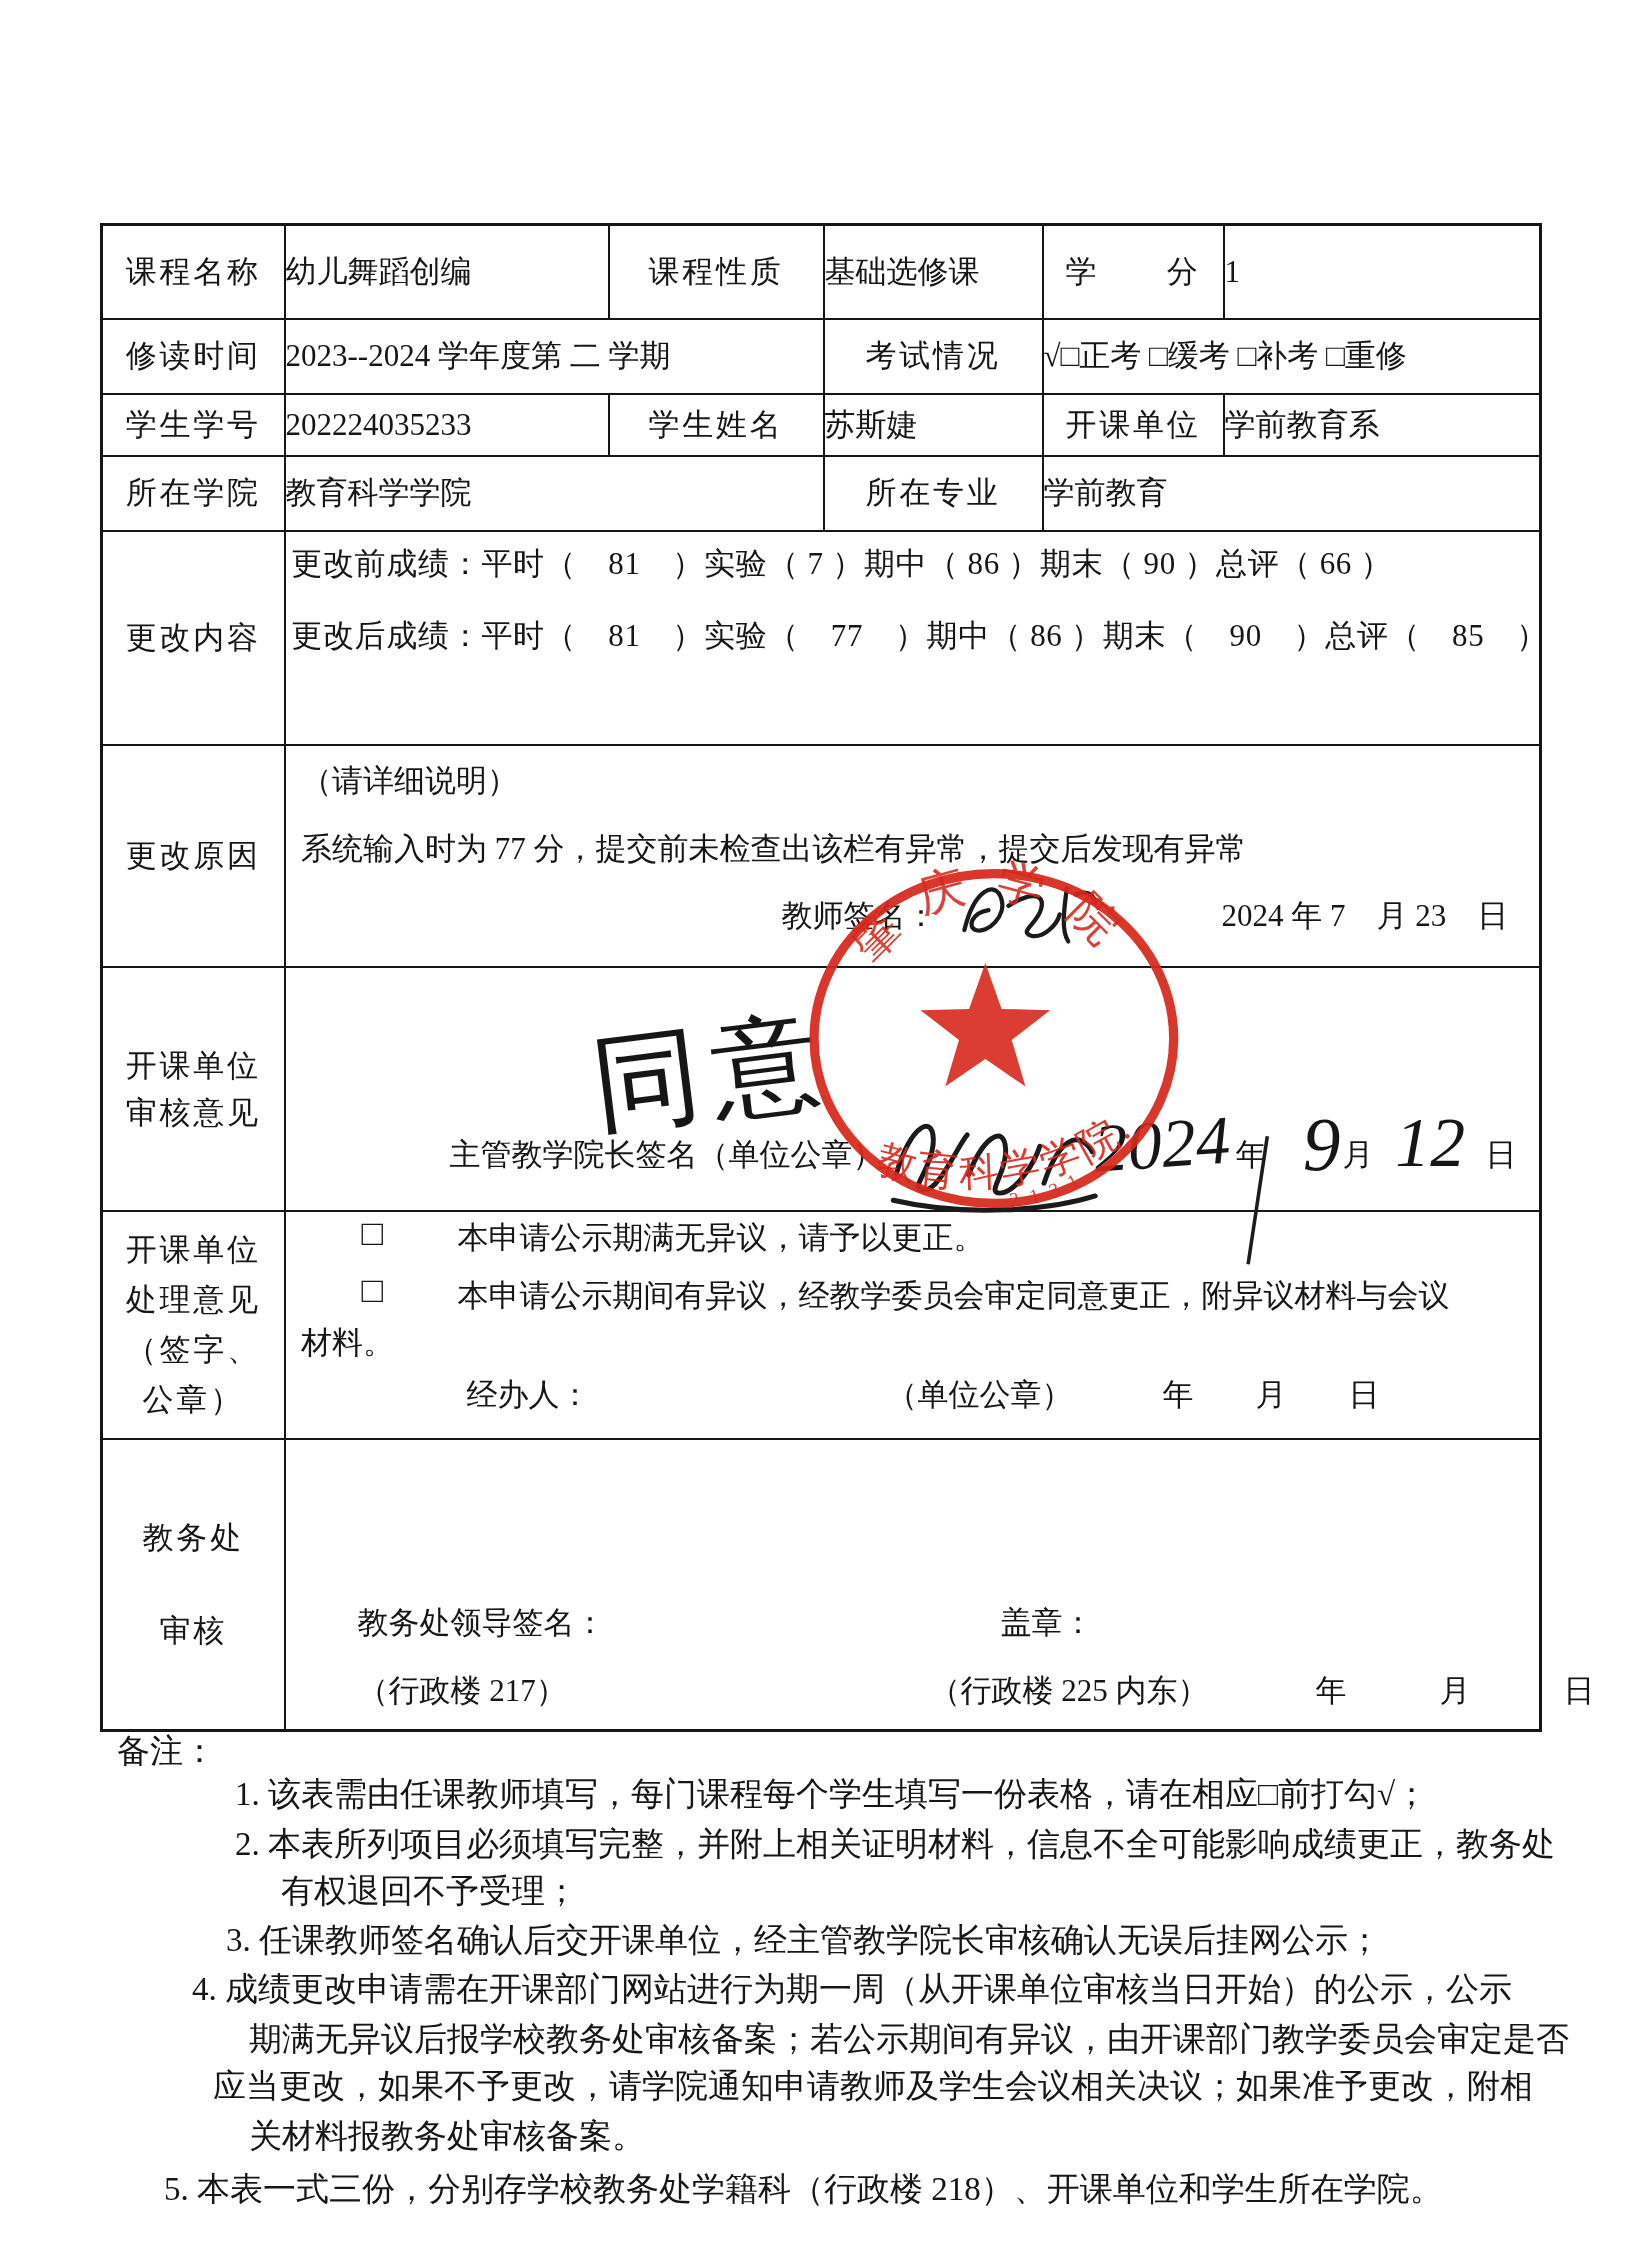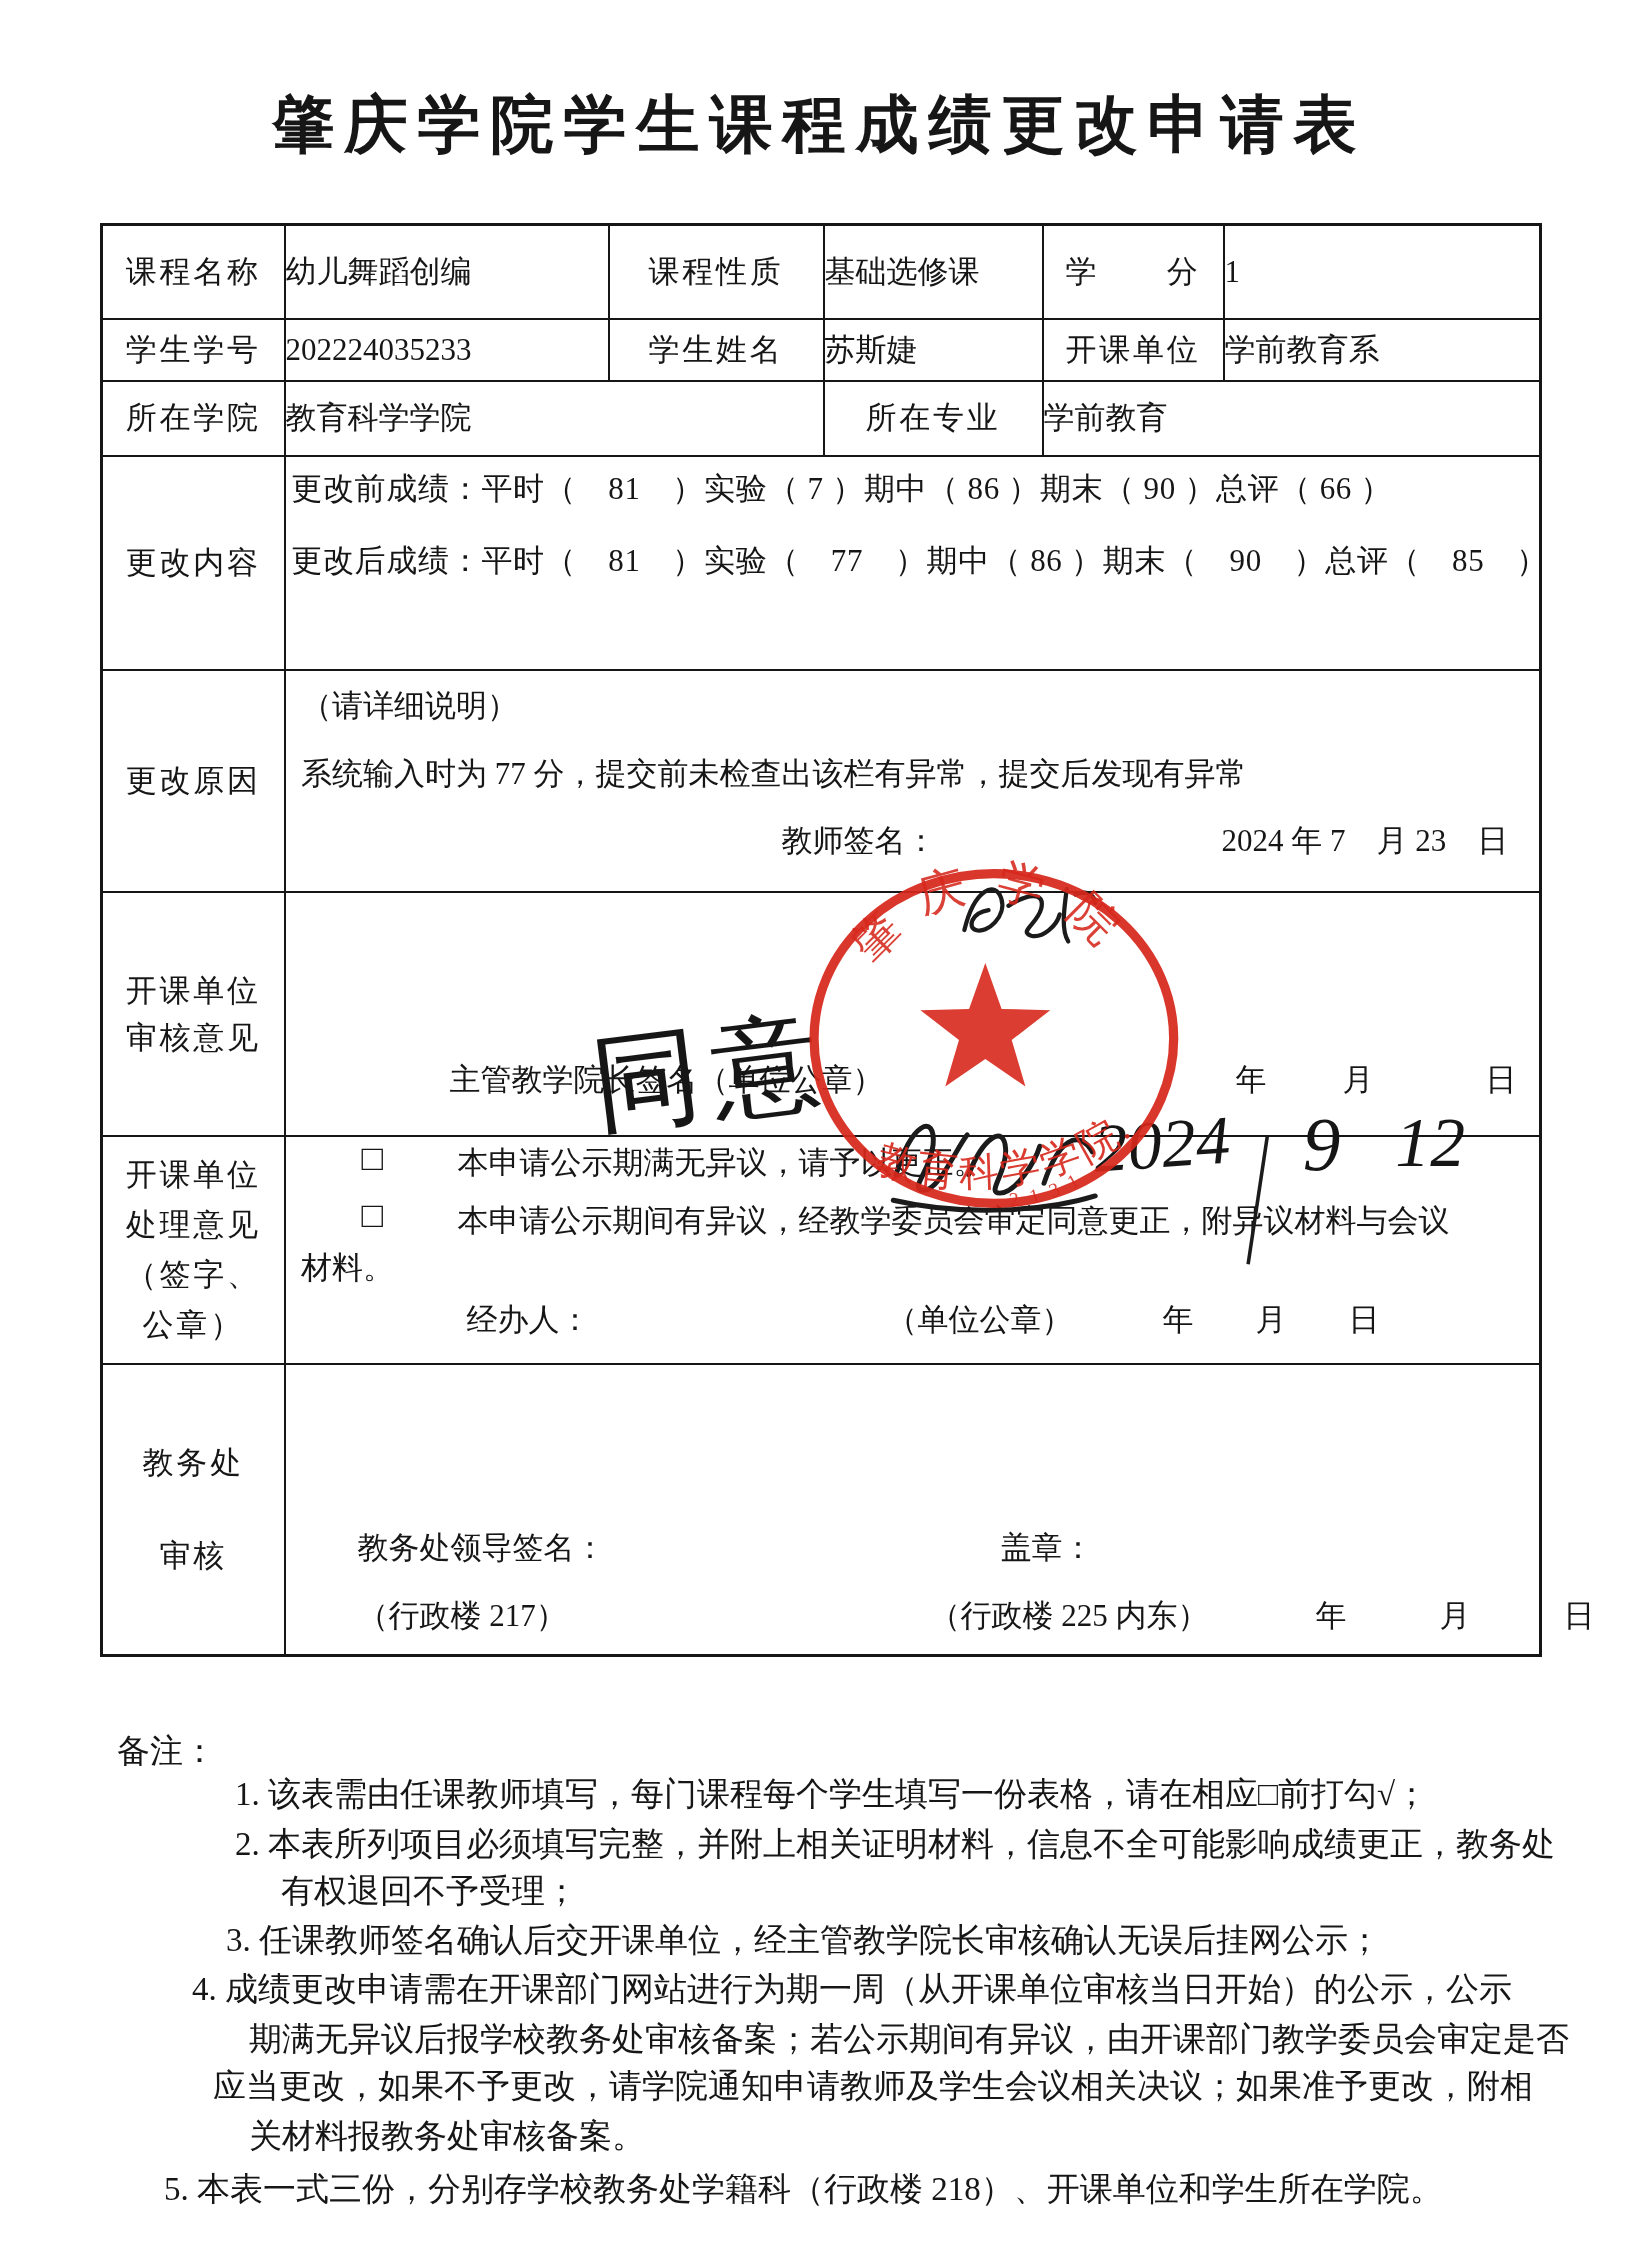--- a/index.html
+++ b/index.html
@@ -24,39 +24,44 @@
   .notes-line{position:absolute;white-space:nowrap;font-size:33px;text-align:right;}
   svg{position:absolute;pointer-events:none;}
   .stampsvg{left:779px;top:843px;}
   .handsvg{left:569px;top:839px;}
 </style>
 </head>
 <body>
 
 <div class="page">
 
-  <div class="title">肇庆学院学生课程成绩更改申请表</div>
 
   <table class="form">
     <colgroup>
       <col style="width:183px">
         <col style="width:324px">
         <col style="width:215px">
       <col style="width:219px">
         <col style="width:181px">
         <col style="width:317px">
     </colgroup>
     <tbody>
         <tr style="height:94px">
       <td class="lbl">课程名称</td>
       <td class="val">幼儿舞蹈创编</td>
       <td class="lbl">课程性质</td>
       <td class="val">基础选修课</td>
       <td class="lbl">学　　分</td>
       <td class="val">1</td>
+    </tr>
+    <tr style="height:75px">
+      <td class="lbl">修读时间</td>
+      <td class="val" colspan="2">2023--2024 学年度第 二 学期</td>
+      <td class="lbl">考试情况</td>
+      <td class="exam" colspan="2">√□正考  □缓考  □补考  □重修</td>
     </tr>
     <tr style="height:62px">
       <td class="lbl">学生学号</td>
       <td class="val">202224035233</td>
       <td class="lbl">学生姓名</td>
       <td class="val">苏斯婕</td>
       <td class="lbl">开课单位</td>
       <td class="val">学前教育系</td>
     </tr>
     <tr style="height:75px">

